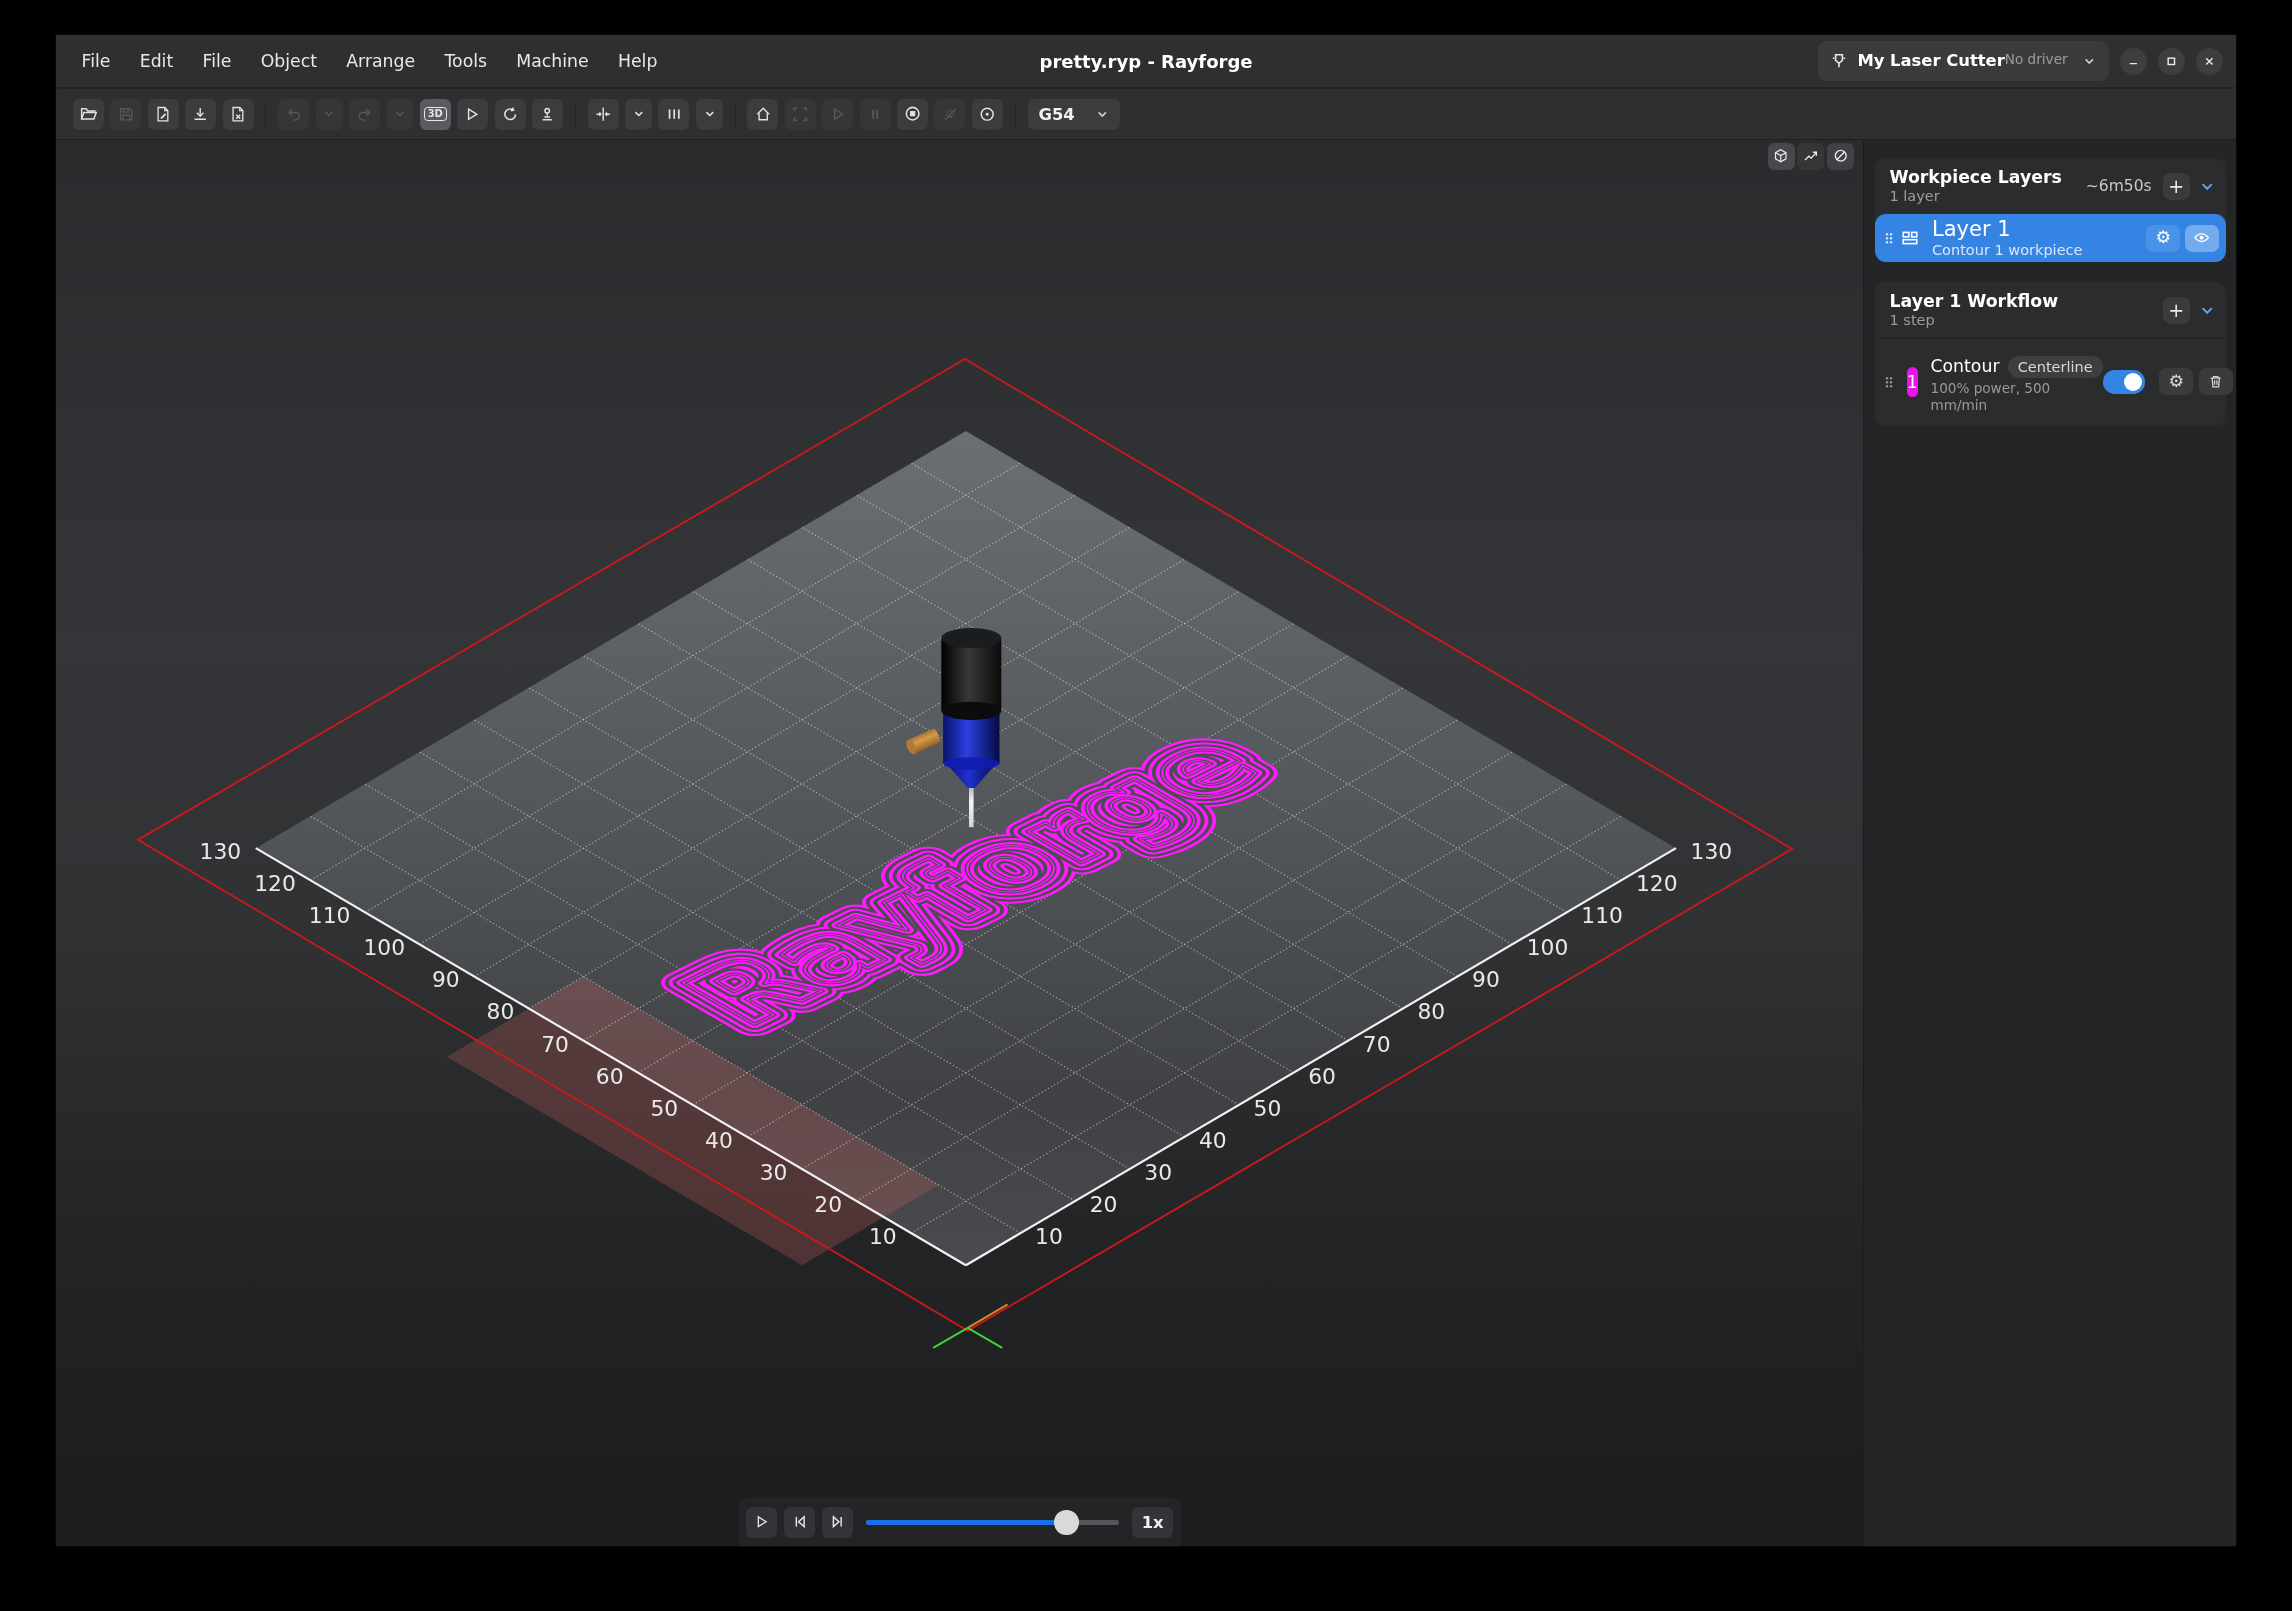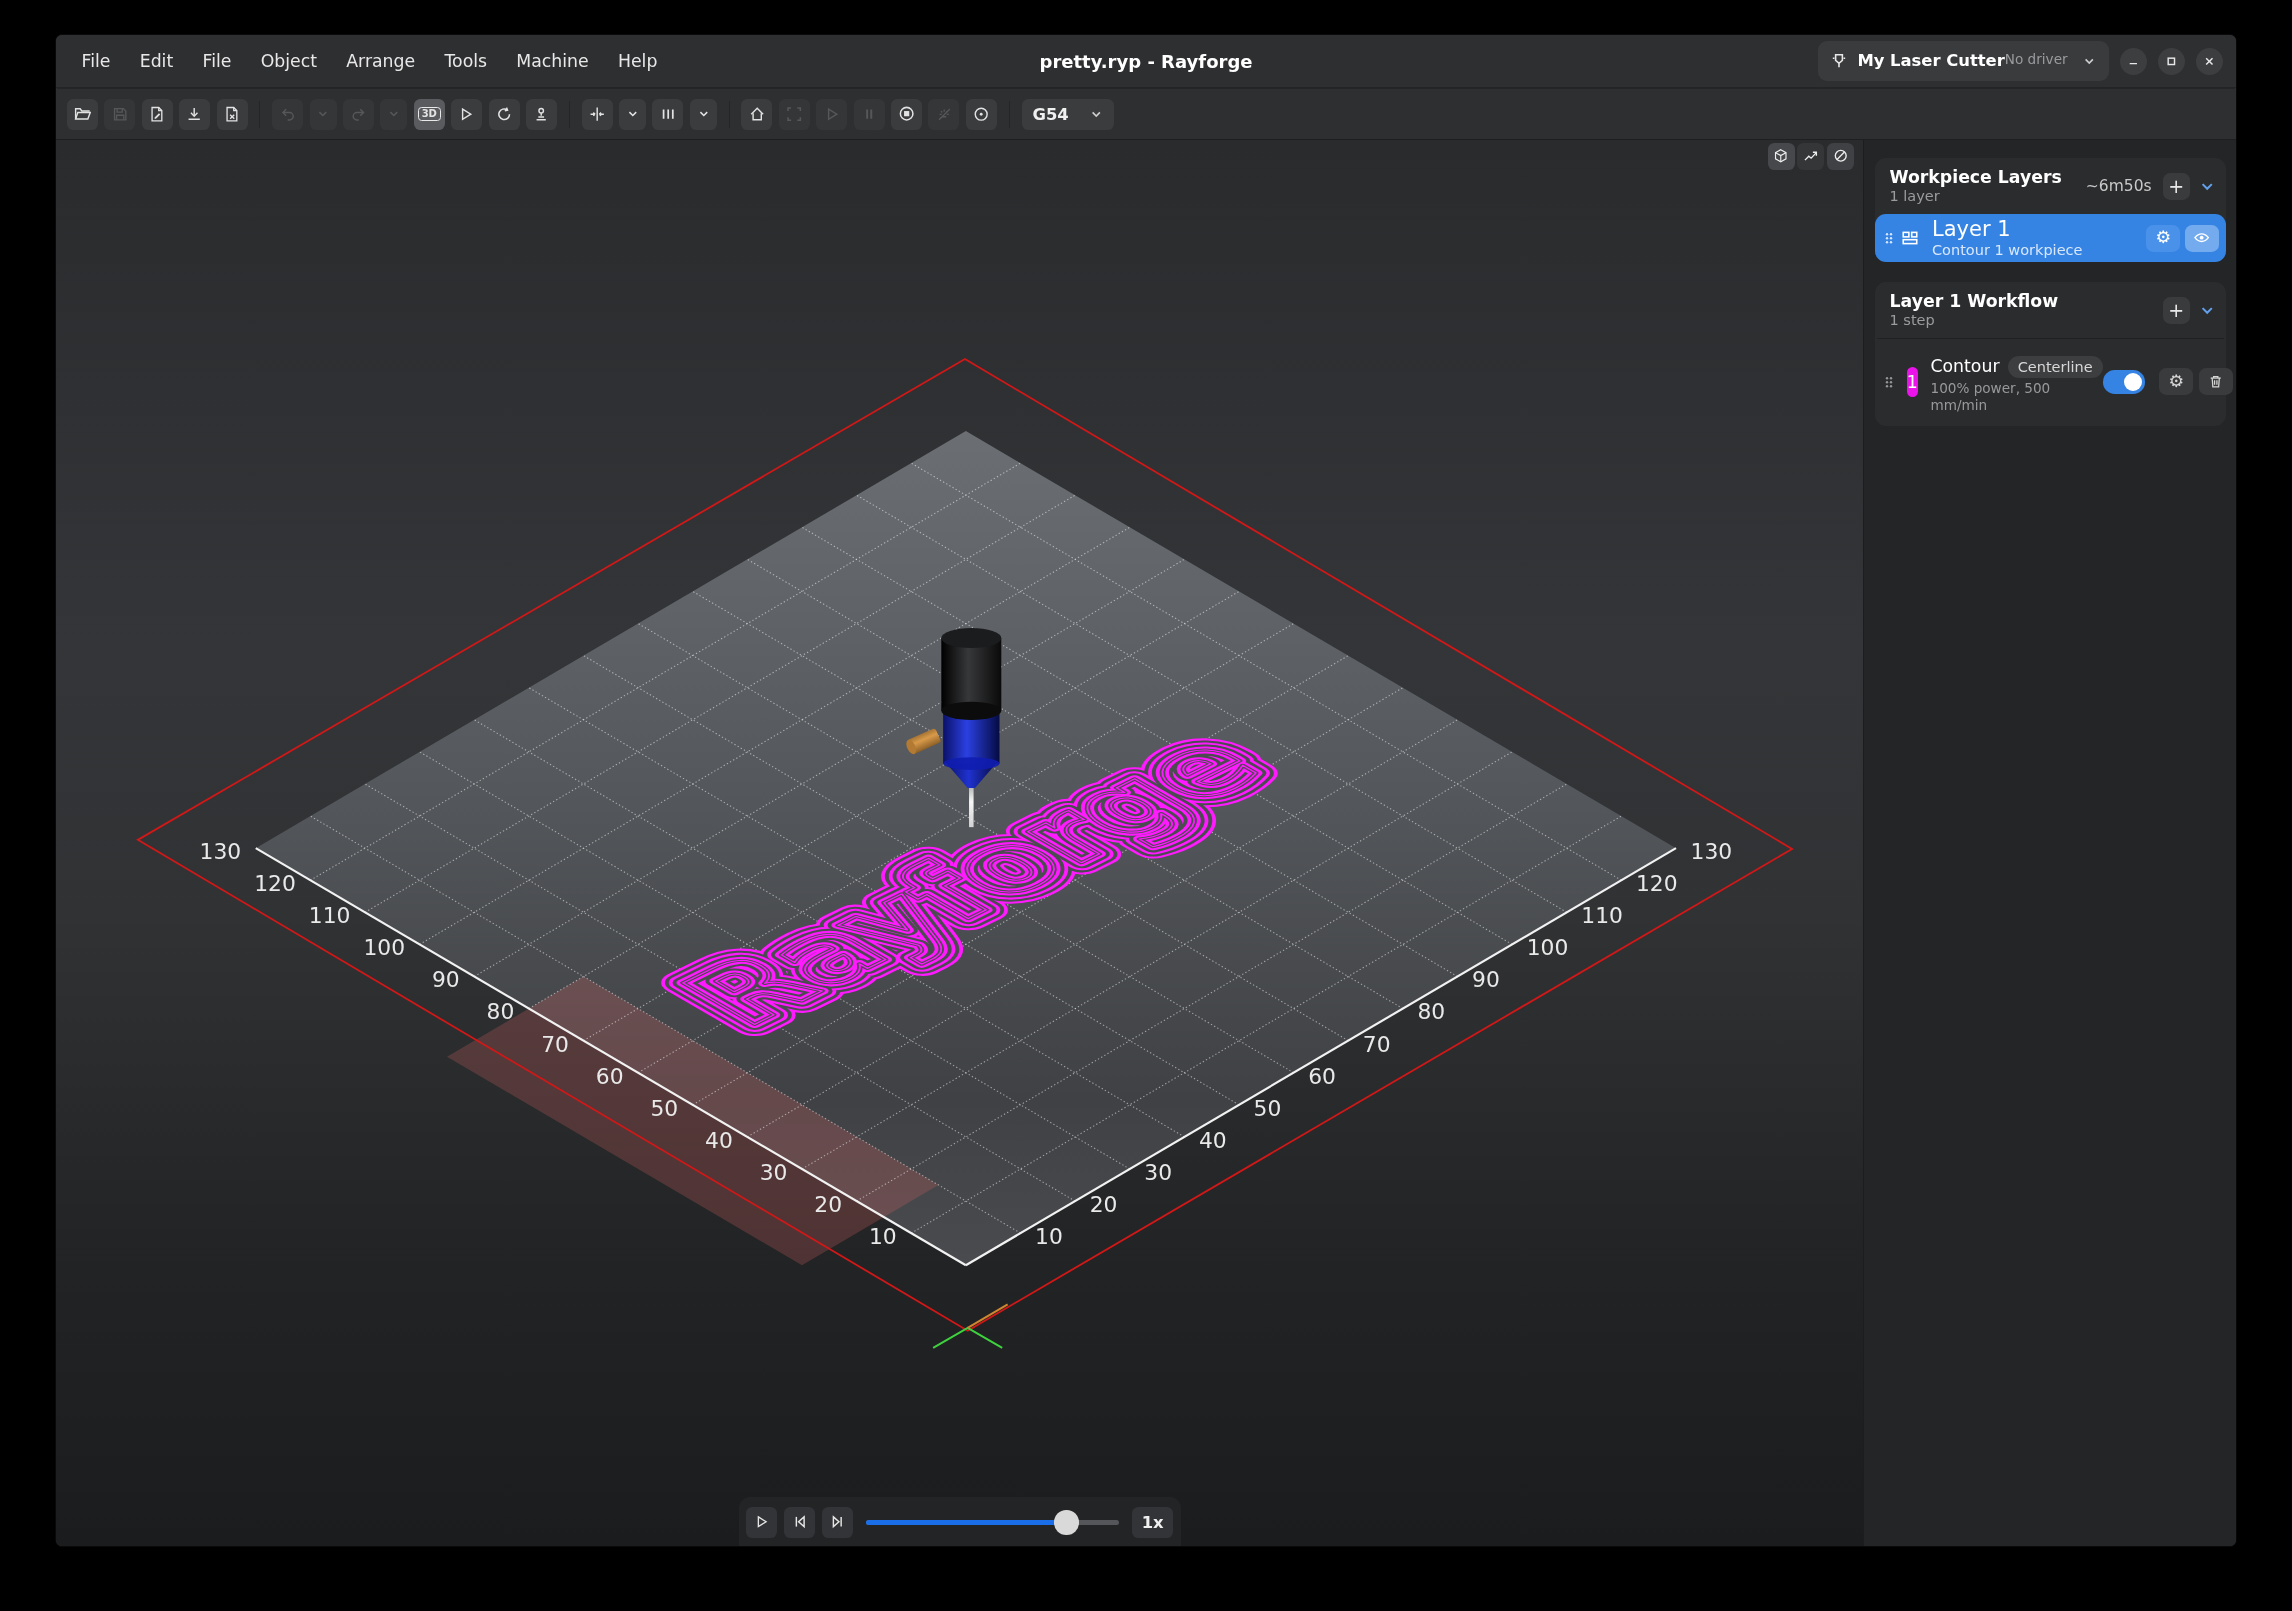--- a/index.html
+++ b/index.html
@@ -1,34 +1,34 @@
 <!DOCTYPE html>
 <html style="font-size:14.5px"><head>
 <meta charset="utf-8">
 <style>
   * { margin:0; padding:0; box-sizing:border-box; }
   html,body { width:2293px; height:1611px; background:#000; font-family:"DejaVu Sans",sans-serif; overflow:hidden; }
   .window { position:absolute; left:56px; top:35px; width:2180px; height:1511px; background:#242527;
-            border-radius:6px; overflow:hidden; box-shadow:inset 0 0 0 0.9px rgba(255,255,255,.06), 0 0 0 0.9px #0a0a0a; }
+            border-radius:1px; overflow:hidden; box-shadow:inset 0 0 0 0.9px rgba(255,255,255,.06), 0 0 0 0.9px #0a0a0a; }
   
   .titlebar { position:absolute; left:0; top:0; right:0; height:53px; background:#2e2f31; border-bottom:0.9px solid #232425;
               display:flex; align-items:center; }
   .menubar { display:flex; align-items:center; gap:7.3px; padding-left:14.5px; height:100%; }
   .menu-item { color:#e8e8e8; font-size:17.3px; padding:5.5px 11px; border-radius:6.4px; cursor:default; }
   .wintitle { position:absolute; left:50%; top:50%; transform:translate(-50%,-50%); color:#ffffff; font-size:18px; font-weight:bold; white-space:nowrap; }
   .tb-right { position:absolute; right:12.7px; top:0; height:100%; display:flex; align-items:center; gap:11px; }
   .machine-btn { display:flex; align-items:center; gap:9px; background:#3a3b3d; border-radius:9px; padding:5.5px 12.7px; height:40px; }
   .machine-ic { color:#e8e8e8; display:flex; }
   .machine-txt { display:flex; flex-direction:row; line-height:1.15; }
   .machine-name { color:#ffffff; font-weight:bold; font-size:16.4px; }
   .machine-status { color:#9a9b9d; font-size:13.6px; }
   .winctl { width:27px; height:27px; border-radius:50%; background:#3d3e40; color:#e8e8e8; display:flex; align-items:center; justify-content:center; }
   
   .toolbar { position:absolute; left:0; top:54px; right:0; height:51px; background:#2e2f31; border-bottom:0.9px solid #1e1f20;
-             display:flex; align-items:center; padding:0 11px; gap:6.4px; }
+             display:flex; align-items:center; padding:0 17px; gap:6.4px; }
   .tbtn { width:31px; height:31px; border-radius:6.4px; background:#3b3c3e; color:#e2e2e2; display:flex; align-items:center; justify-content:center; flex:0 0 auto; }
   .tbtn.narrow { width:27px; }
   .tbtn.disabled { color:#77787a; opacity:.55; }
   .tbtn.active { background:#595b5f; }
   .tsep { width:0.9px; height:27px; background:#242526; margin:0 5.5px; flex:0 0 auto; }
   .badge3d { border:1.8px solid #e8e8e8; border-radius:3.6px; font-size:10px; font-weight:bold; padding:0 2.7px; line-height:12.7px; }
   .wcs-btn { height:31px; border-radius:6.4px; background:#3b3c3e; color:#f0f0f0; display:flex; align-items:center; gap:20px; padding:0 11px; font-size:16.4px; font-weight:bold; }
   
   .main { position:absolute; left:0; top:105px; right:0; bottom:0; display:flex; }
   .viewport { position:relative; width:1807px; height:1407px; flex:0 0 auto;

